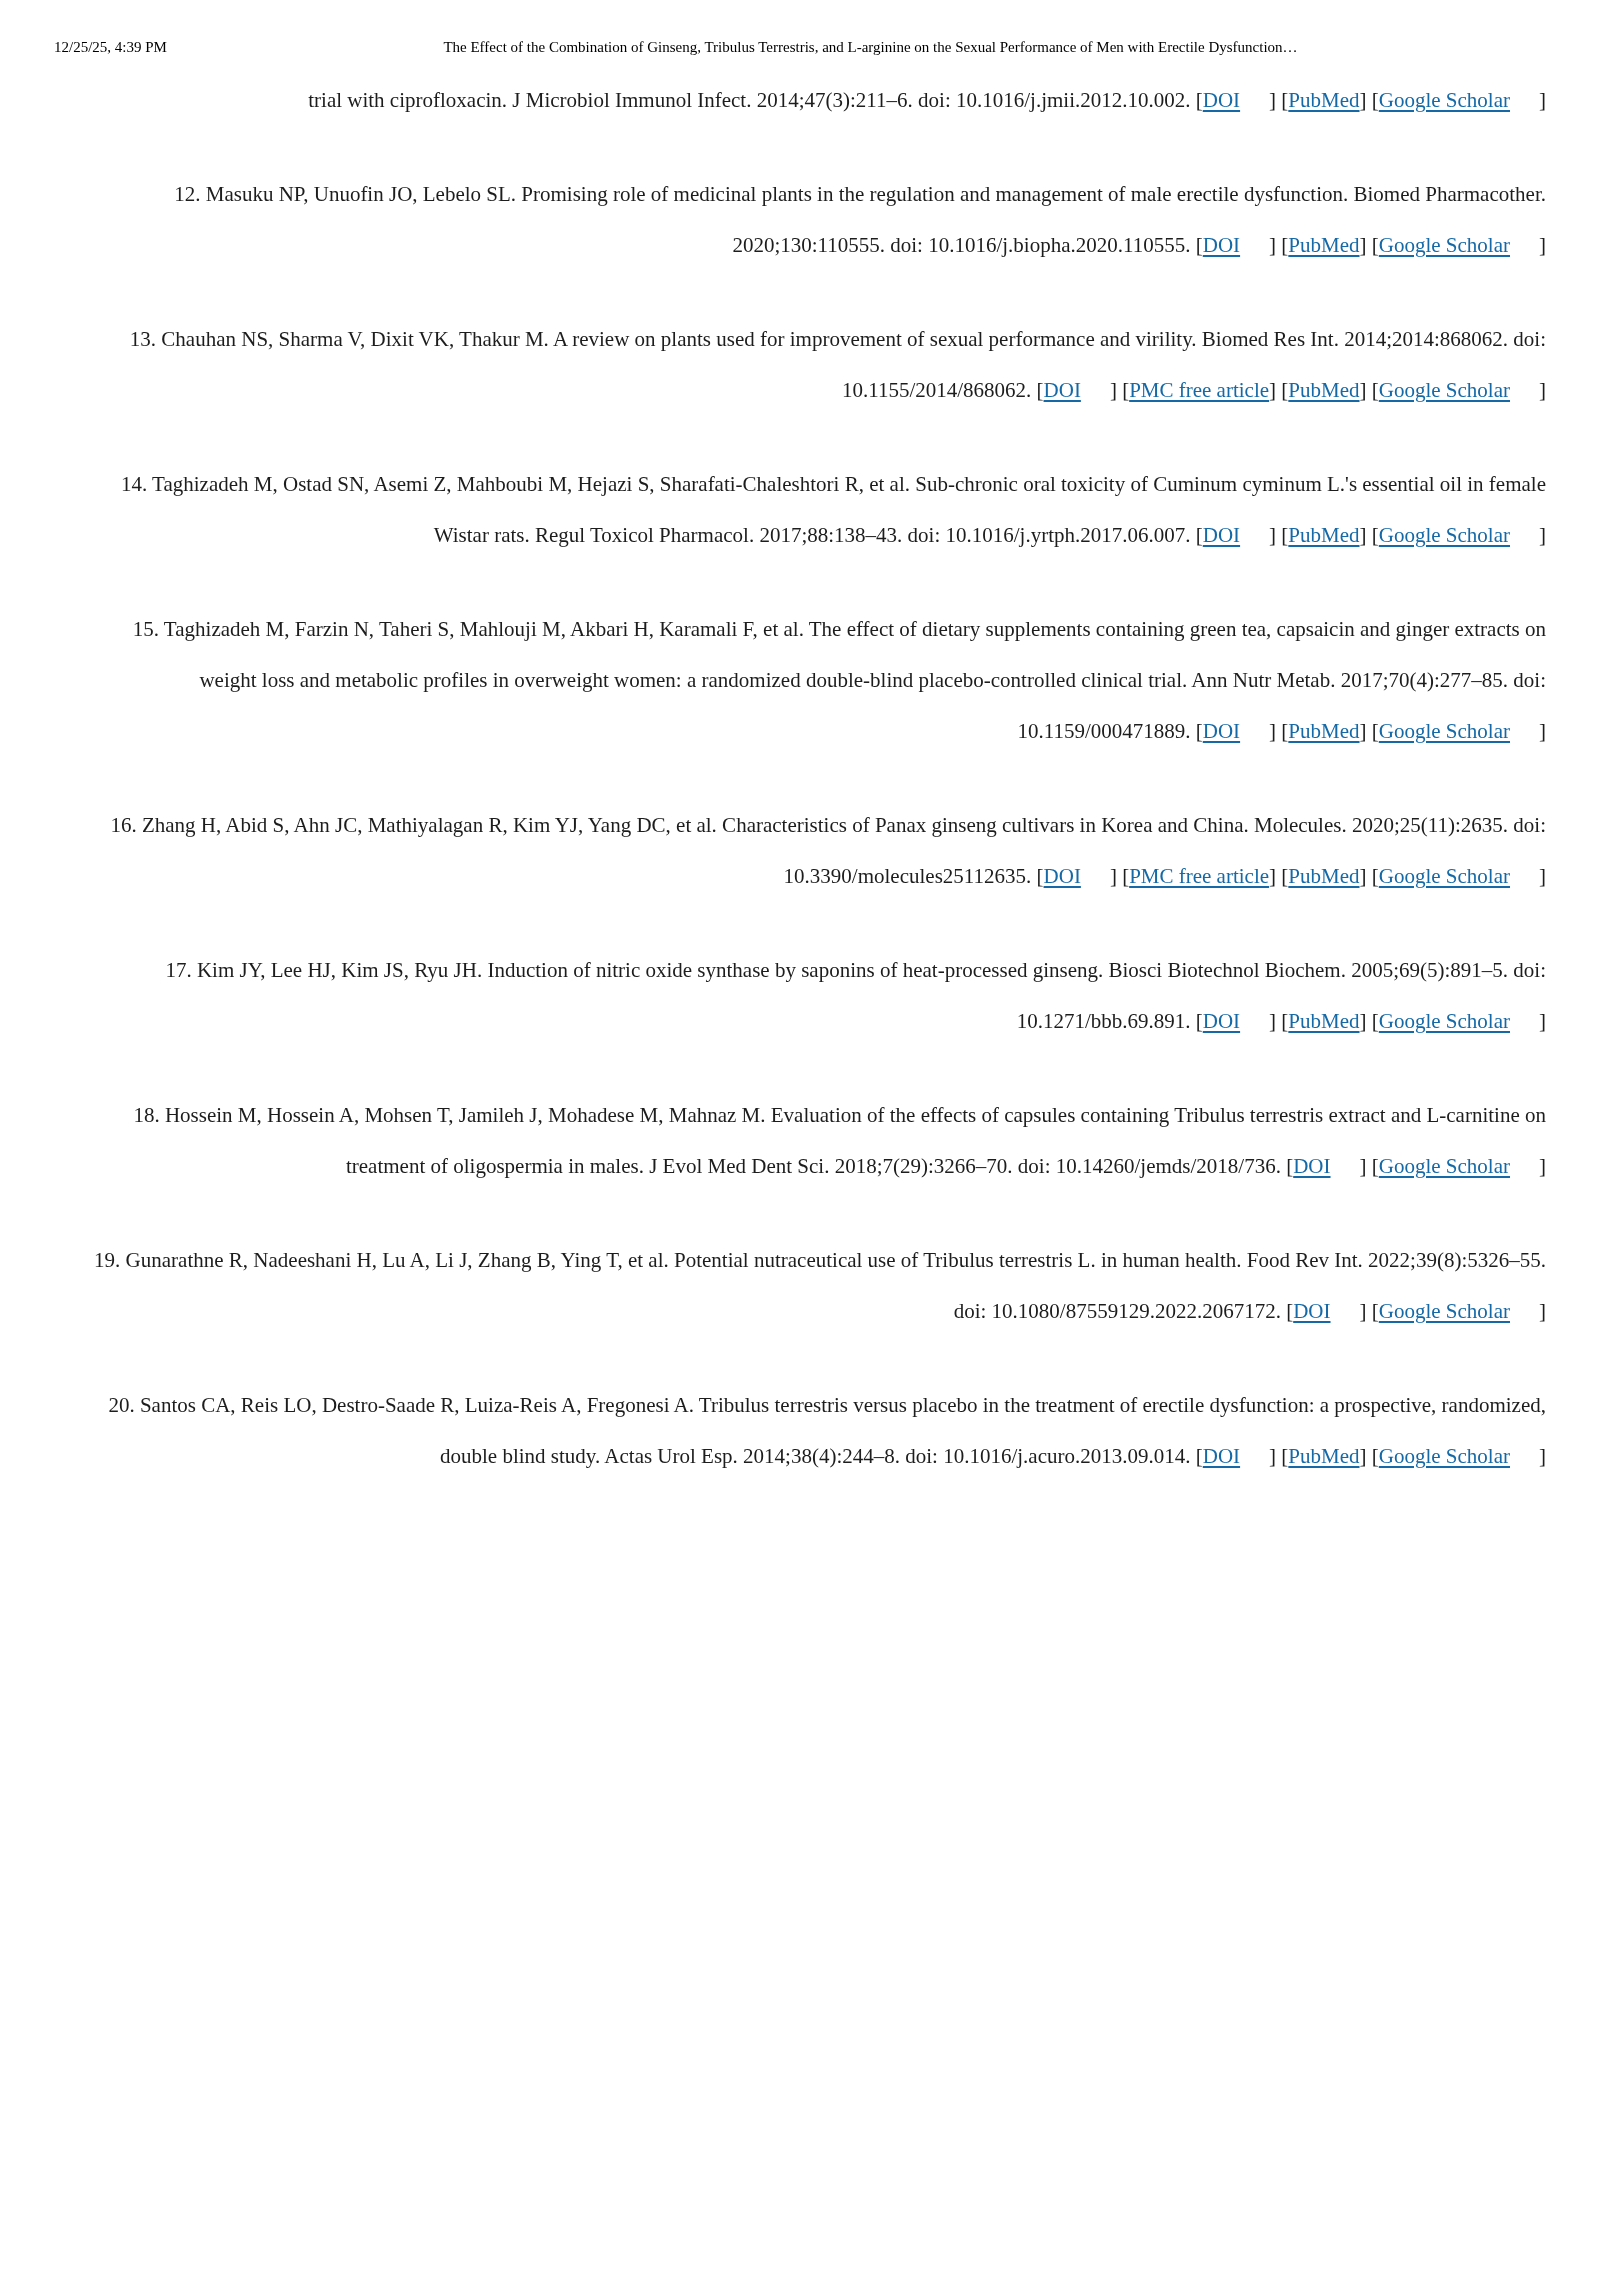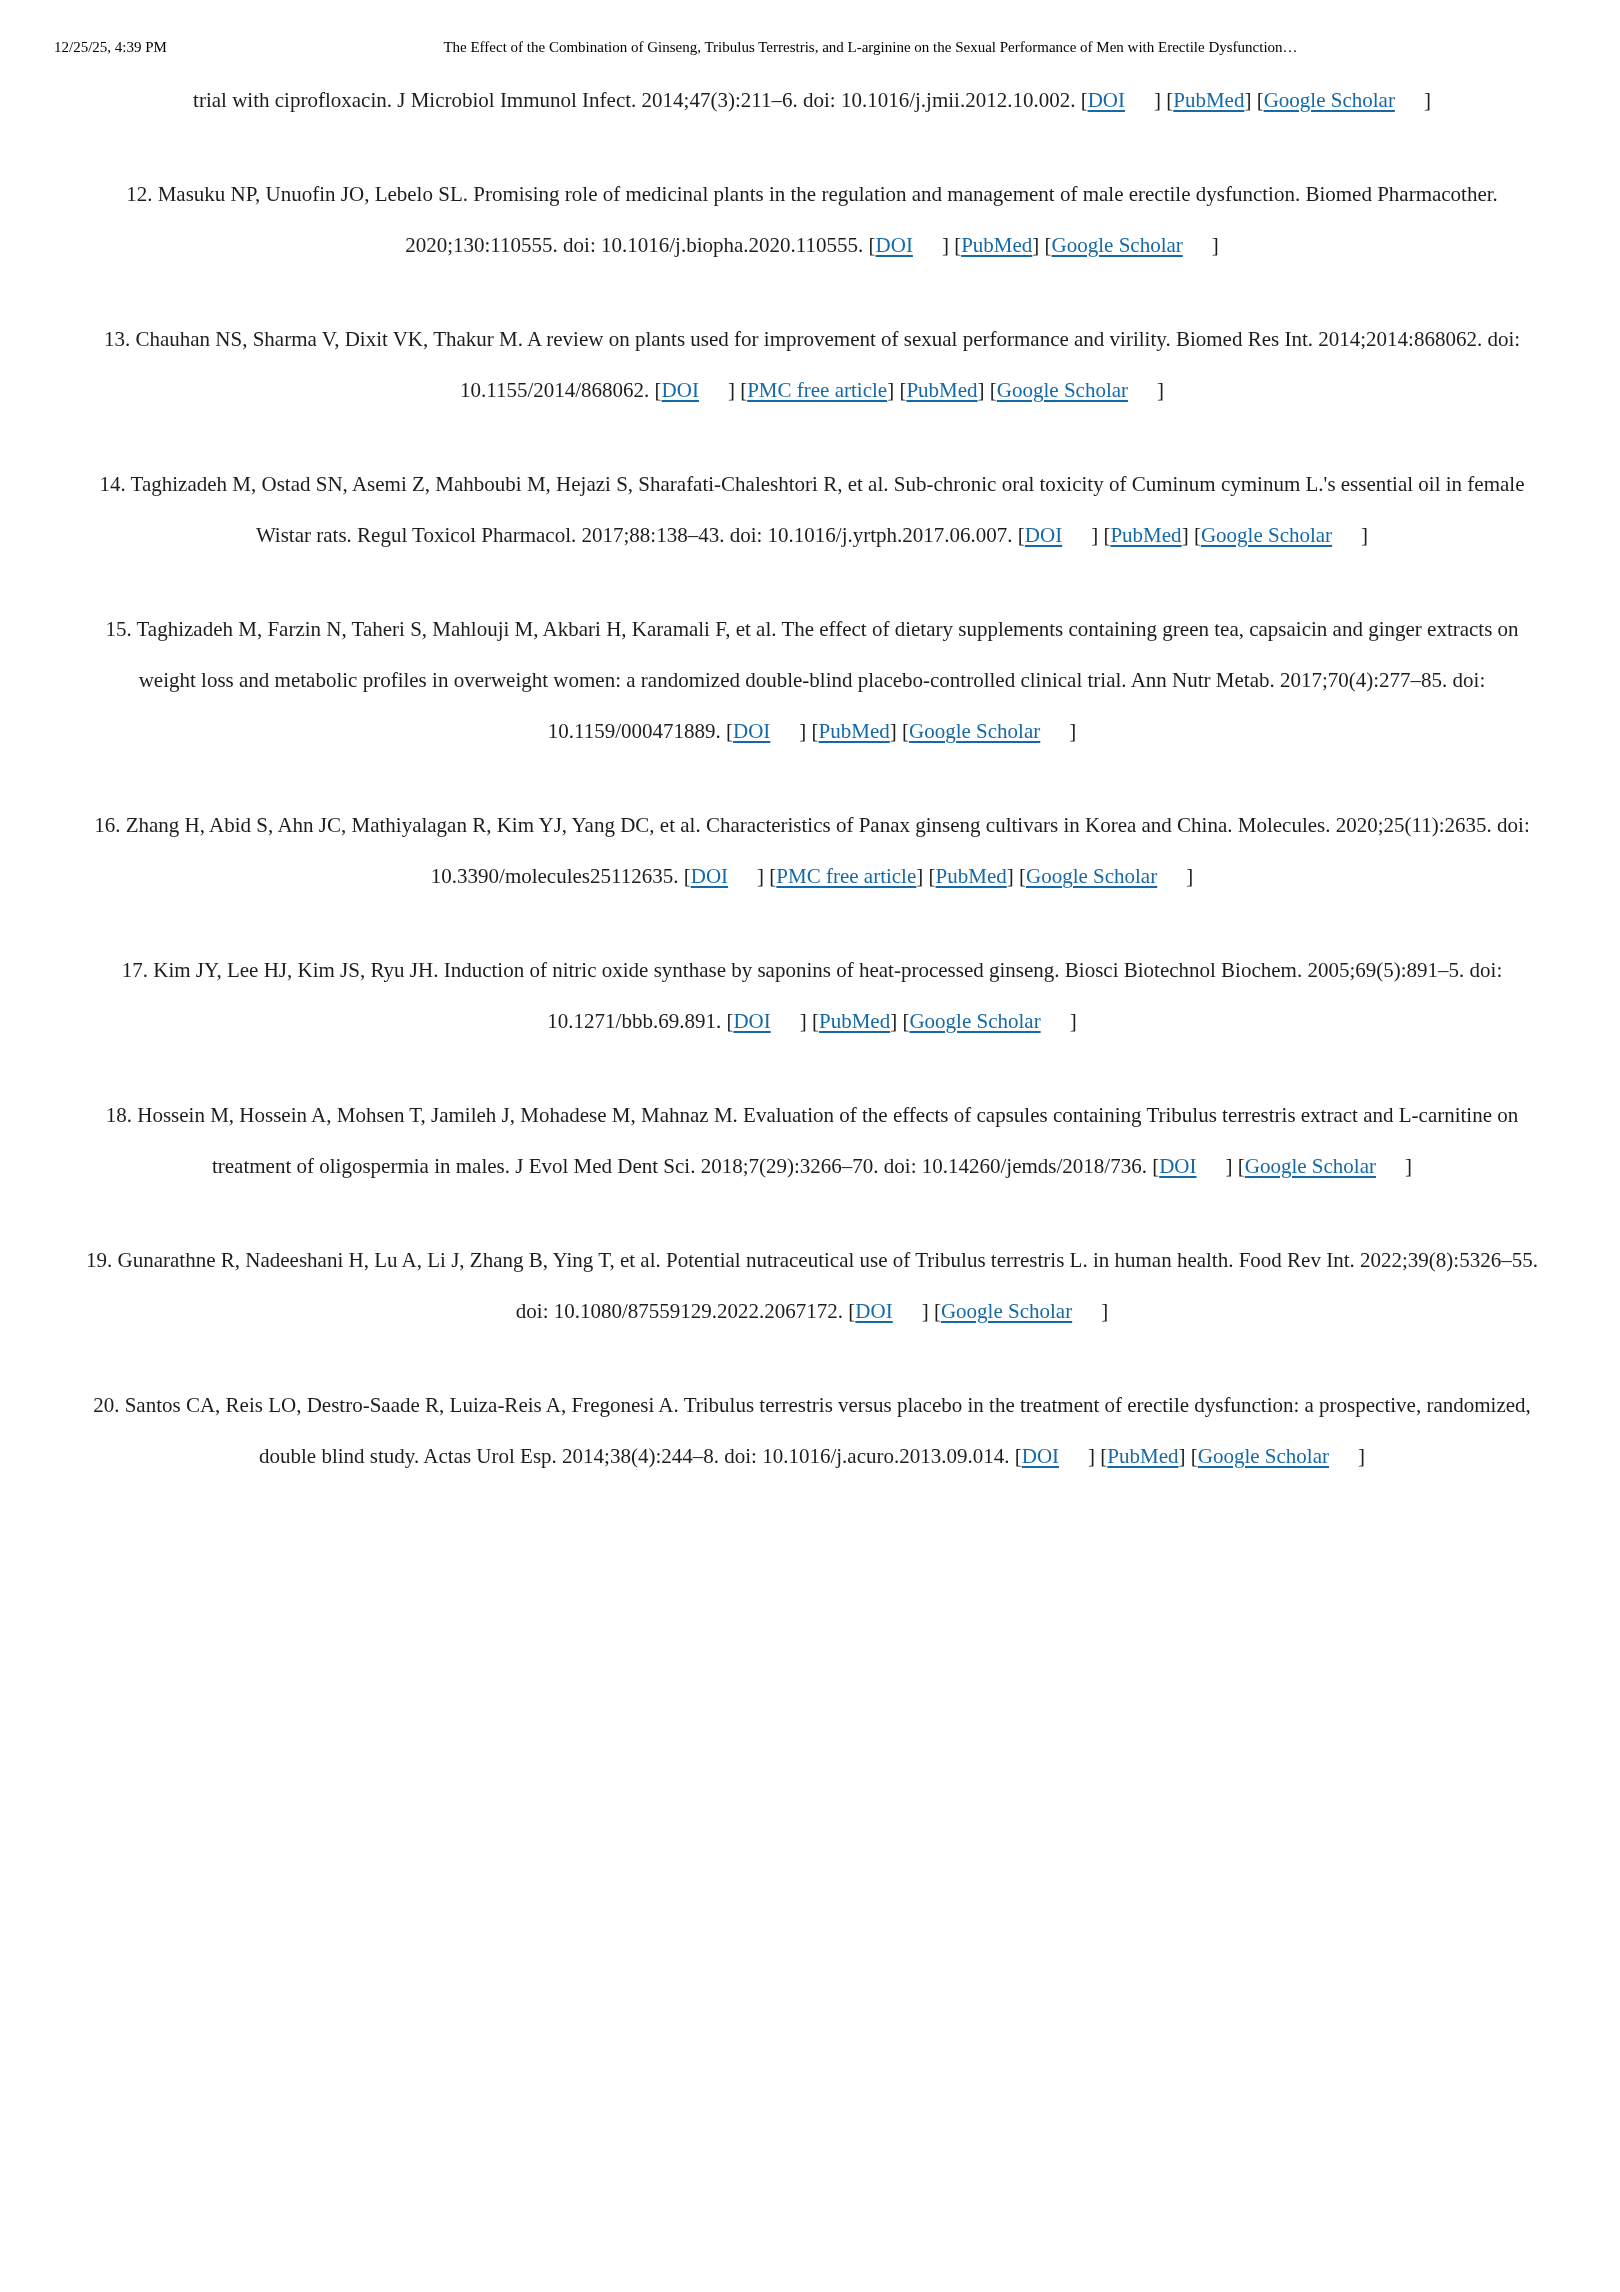--- a/index.html
+++ b/index.html
@@ -33,21 +33,21 @@
   }
   
   .refs {
     position: absolute;
     top: 75px; left: 74px; right: 74px;
     font-size: 21px;
     line-height: 51px;
   }
   .refs p.ref {
     margin: 0 0 43px 4px;
-    text-align: center;
+    text-align: right;
   }
   .refs a {
     color: var(--link-color, #1569a7);
     text-decoration: underline;
     text-decoration-thickness: 1.5px;
     text-underline-offset: 2.9px;
     cursor: pointer;
   }
   .lk { white-space: nowrap; }
   .ext-gap { display: inline-block; width: 29px; }

